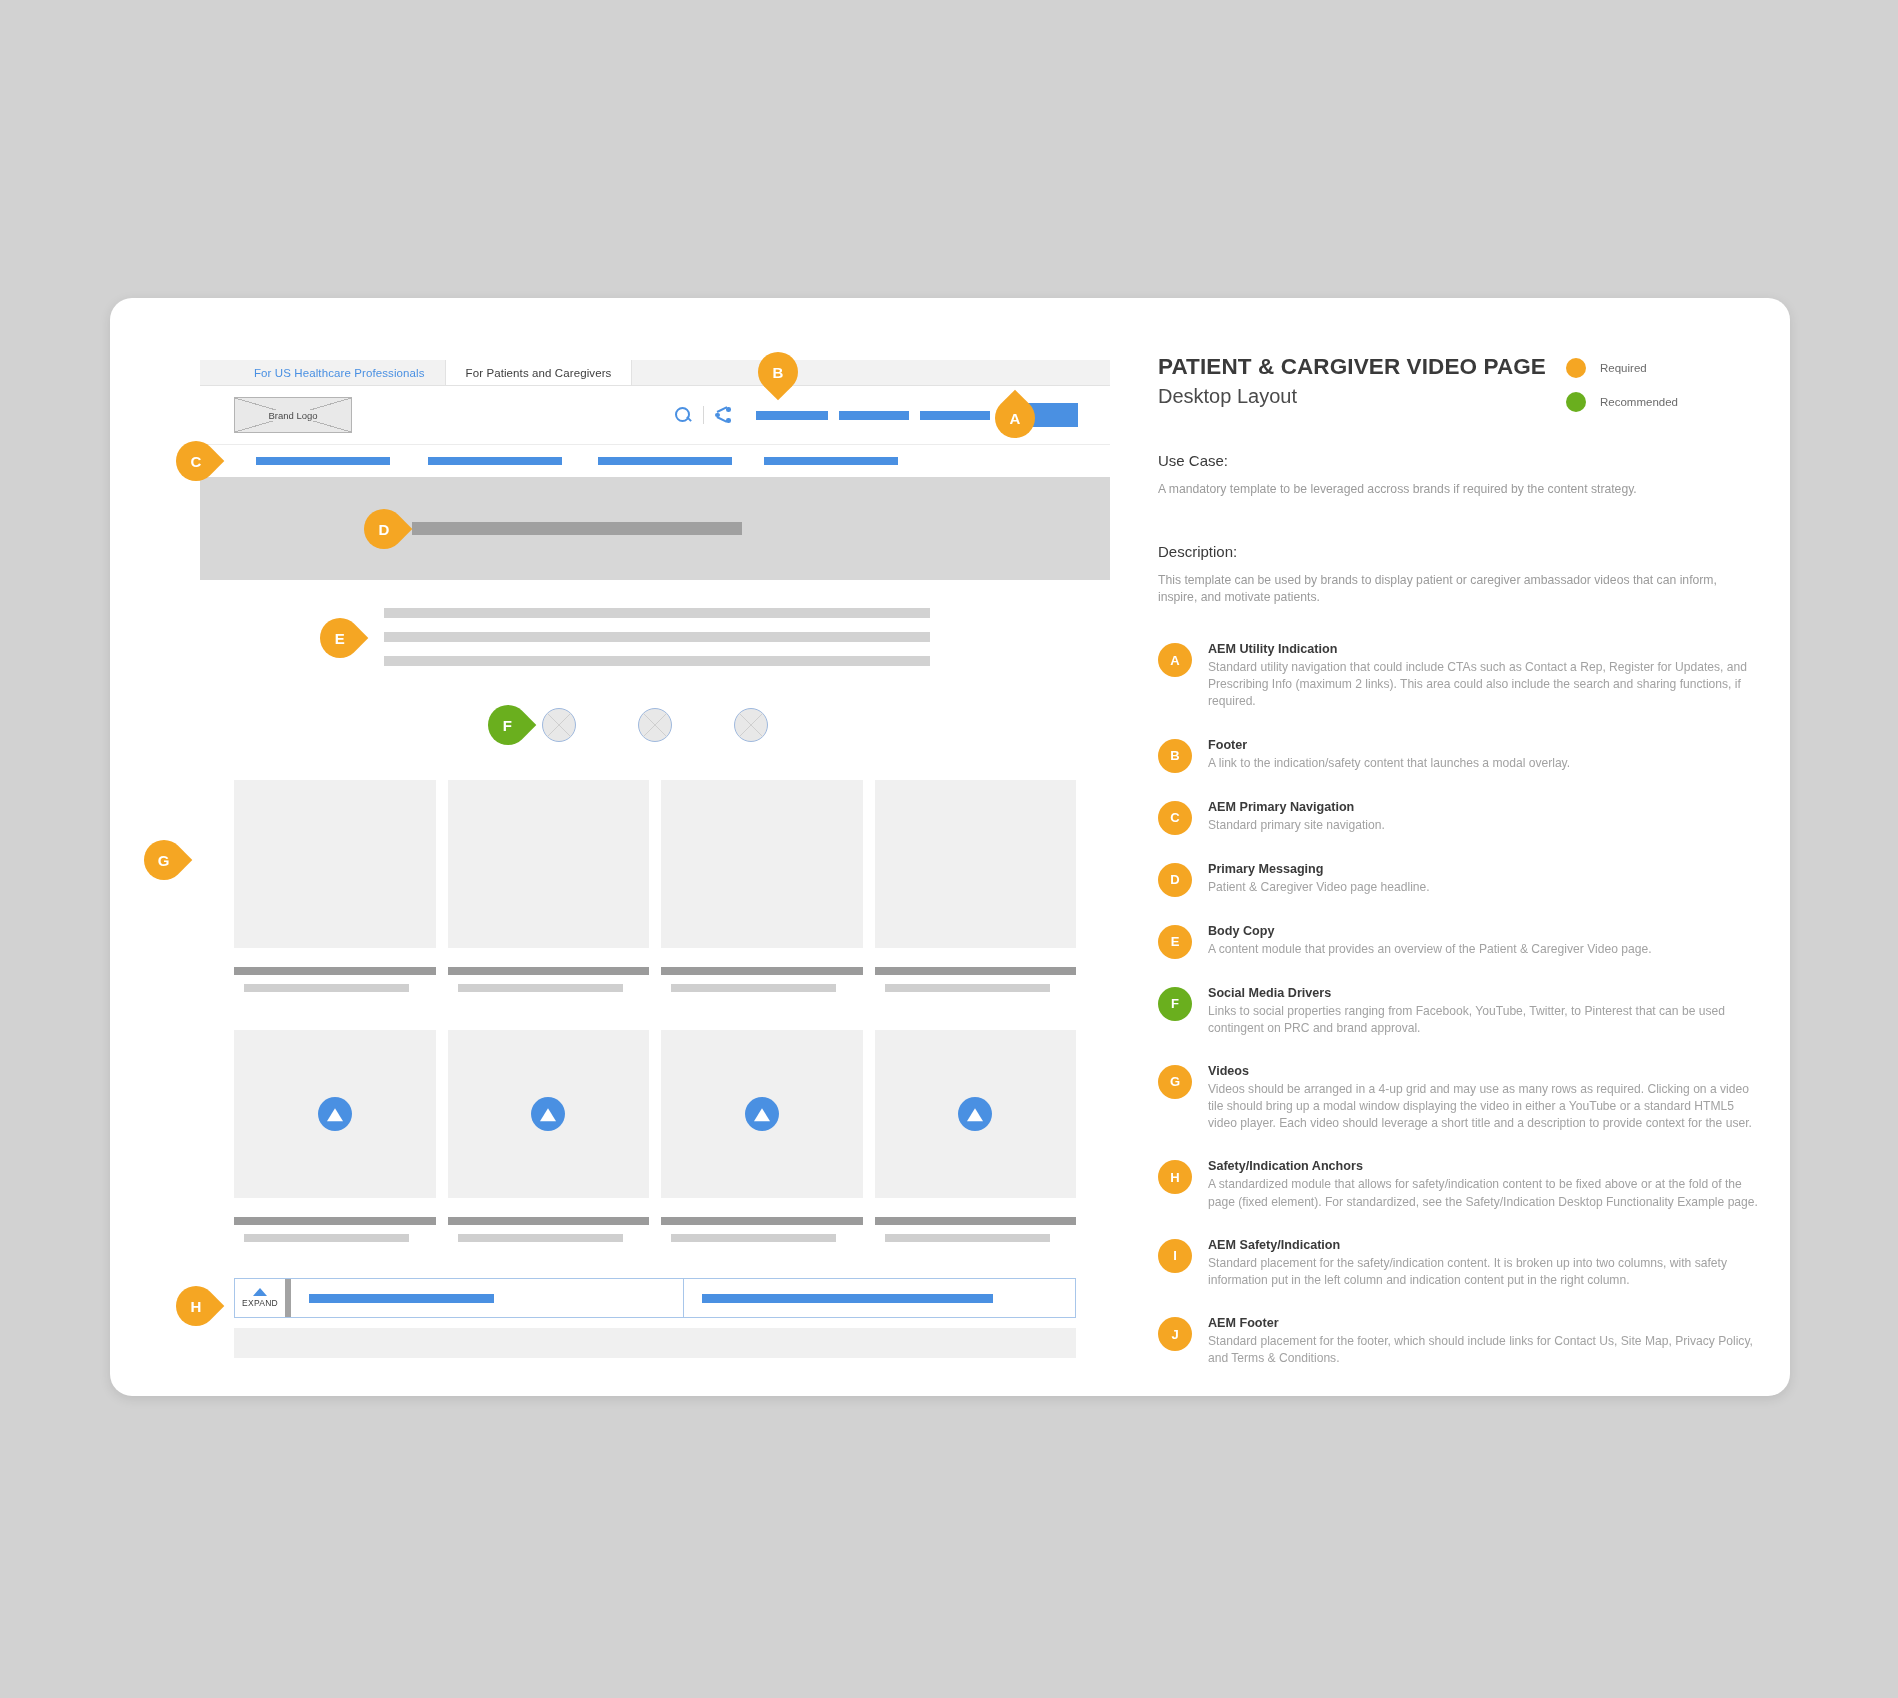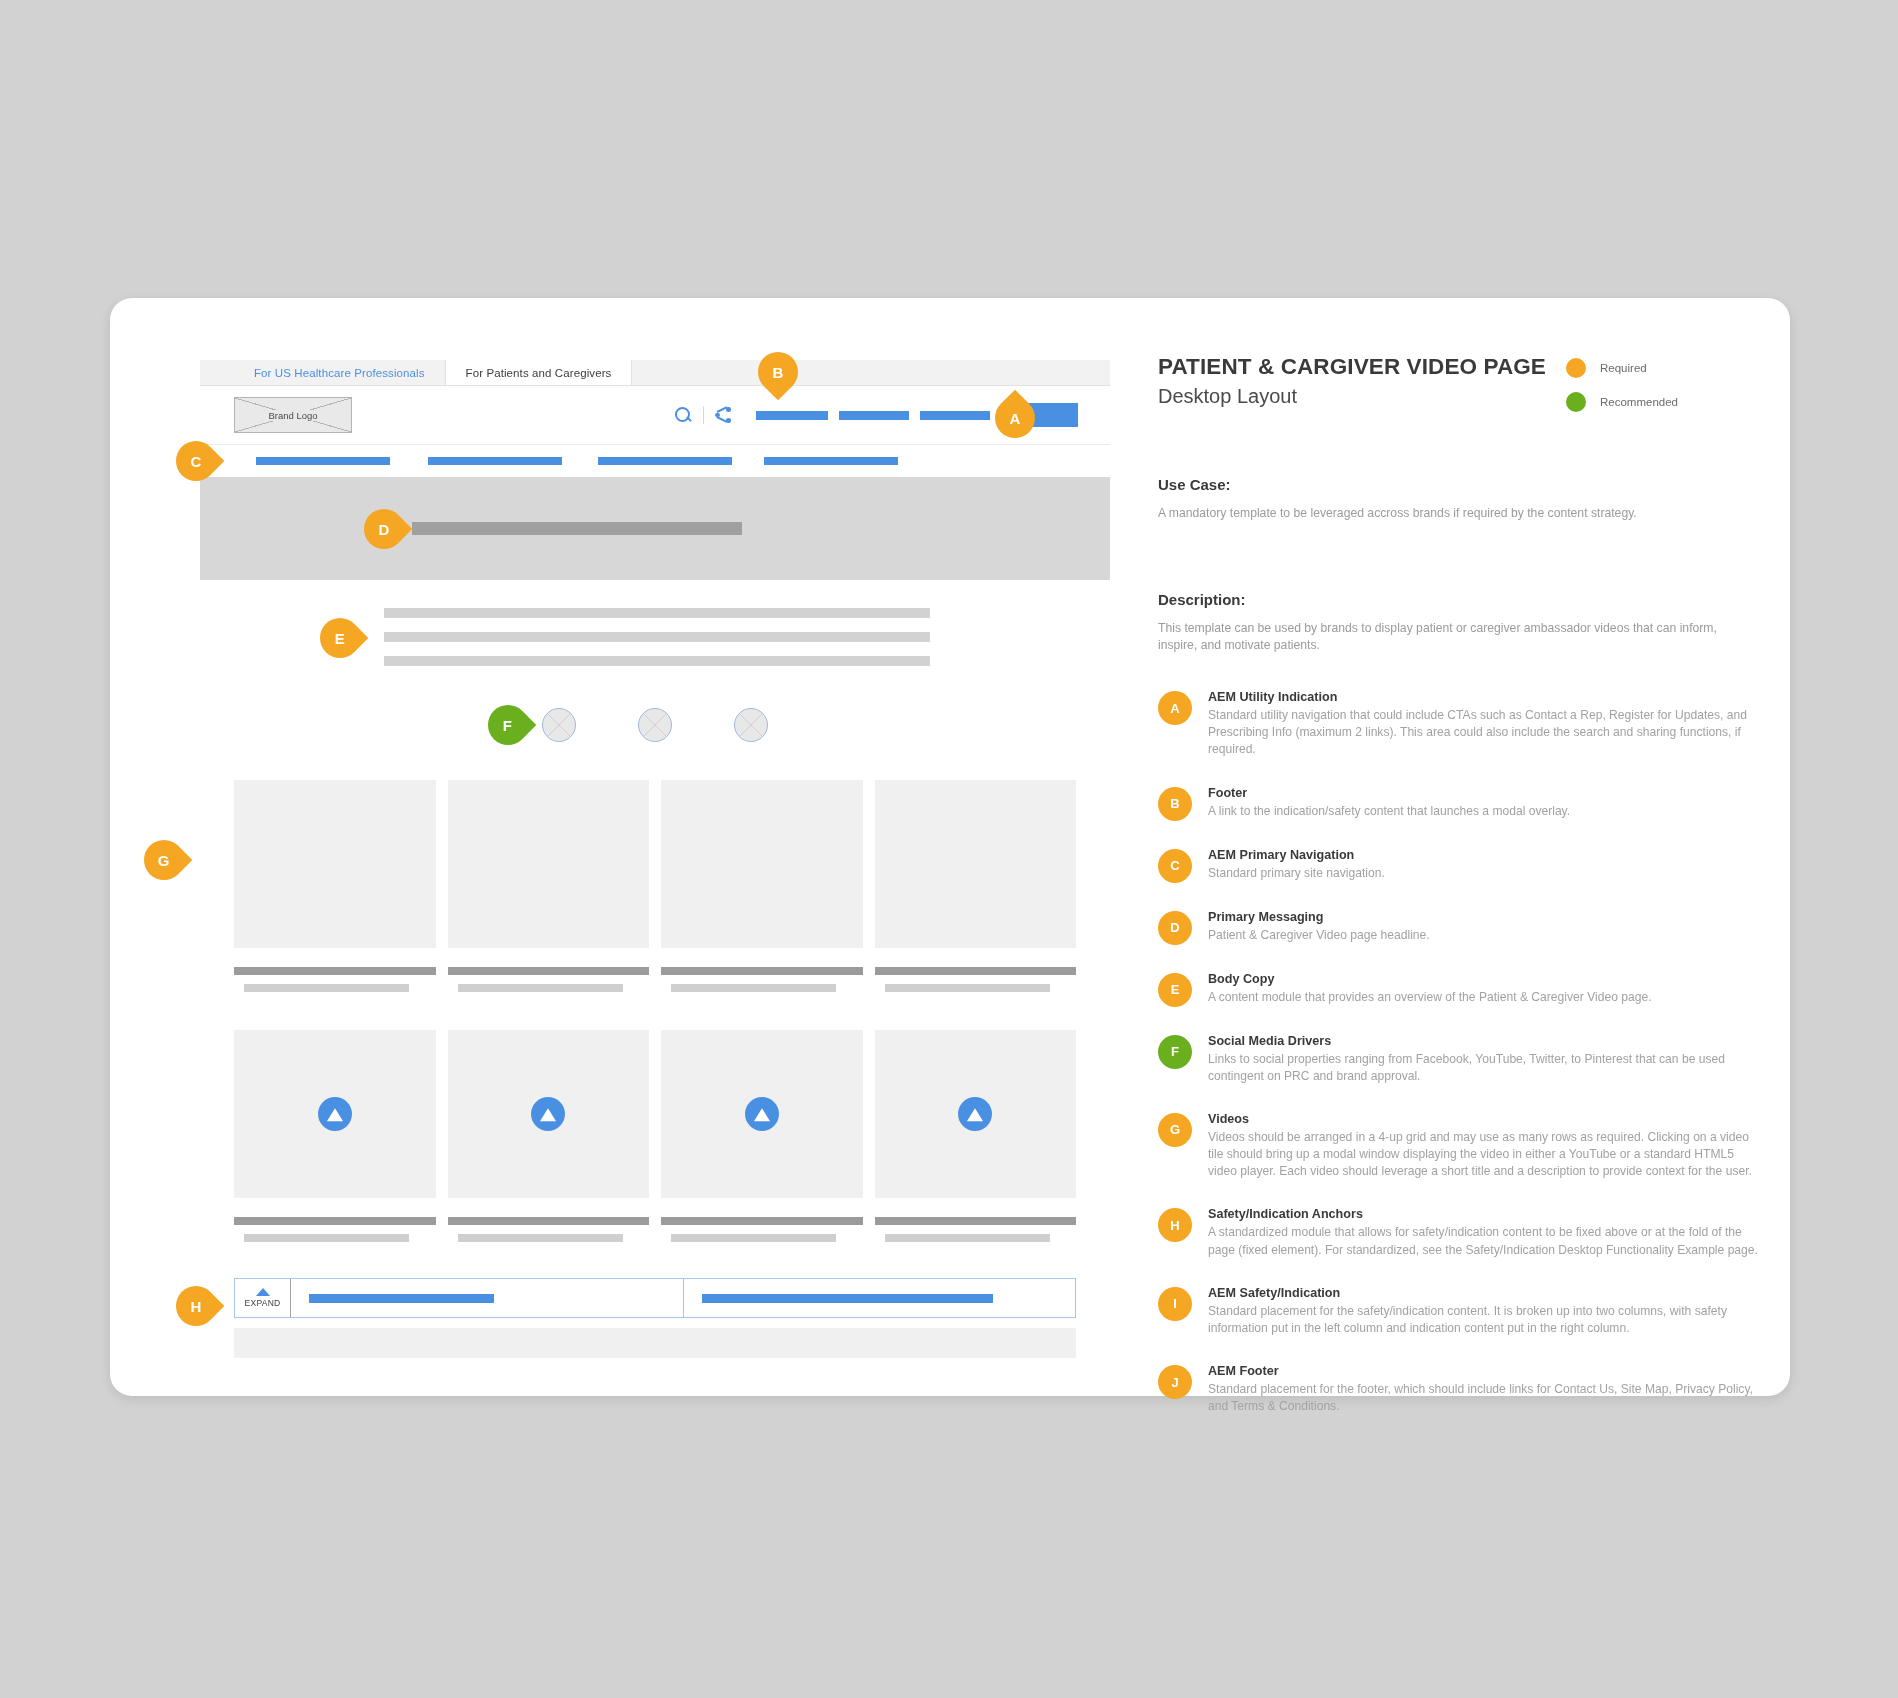--- a/index.html
+++ b/index.html
@@ -172,21 +172,21 @@
 
   .expandbar {
     margin: 36px 34px 0 34px;
     height: 40px;
     border: 1px solid #a8c6ea;
     display: flex;
     background:#fff;
   }
   .expand-cell {
     width: 56px;
-    border-right: 1px solid #a3a3a3;
+    border-right: 6px solid #a3a3a3;
     display:flex; flex-direction: column; align-items:center; justify-content:center;
     gap: 2px;
   }
   .expand-tri {
     width:0;height:0;
     border-left: 7px solid transparent;
     border-right: 7px solid transparent;
     border-bottom: 8px solid #4a90e2;
   }
   .expand-lbl { font-size: 8.5px; color:#3d3d3d; letter-spacing:.3px; }
@@ -225,21 +225,21 @@
   .spec-title {
     font-size: 22.5px; font-weight: bold; color:#3a3a3a; letter-spacing:.1px;
   }
   .spec-sub { font-size: 20px; color:#4a4a4a; margin-top: 5px; font-weight: normal;}
   .legend { position:absolute; right: 12px; top: 4px; width: 180px; }
   .leg-row { display:flex; align-items:center; gap: 14px; margin-bottom: 14px; }
   .leg-dot { width: 20px; height: 20px; border-radius:50%; background:#f5a623; flex:none; }
   .leg-dot.green { background:#6aaf1e; }
   .leg-lbl { font-size: 11.5px; color:#6b6b6b; }
 
-  .sec-h { font-size: 15px; font-weight: bold; color:#3a3a3a; margin-top: 68px; }
+  .sec-h { font-size: 15px; font-weight: normal; color:#3a3a3a; margin-top: 44px; }
   .sec-p { font-size: 12.2px; color:#9b9b9b; margin-top: 12px; line-height: 1.45; }
 
   .items { margin-top: 34px; }
   .item { display:flex; gap: 16px; margin-bottom: 26px; }
   .item-badge {
     width: 34px; height: 34px; border-radius: 50%;
     background: #f5a623; color:#fff;
     font-size: 13px; font-weight:bold;
     display:flex; align-items:center; justify-content:center;
     flex: none; margin-top: 2px;

